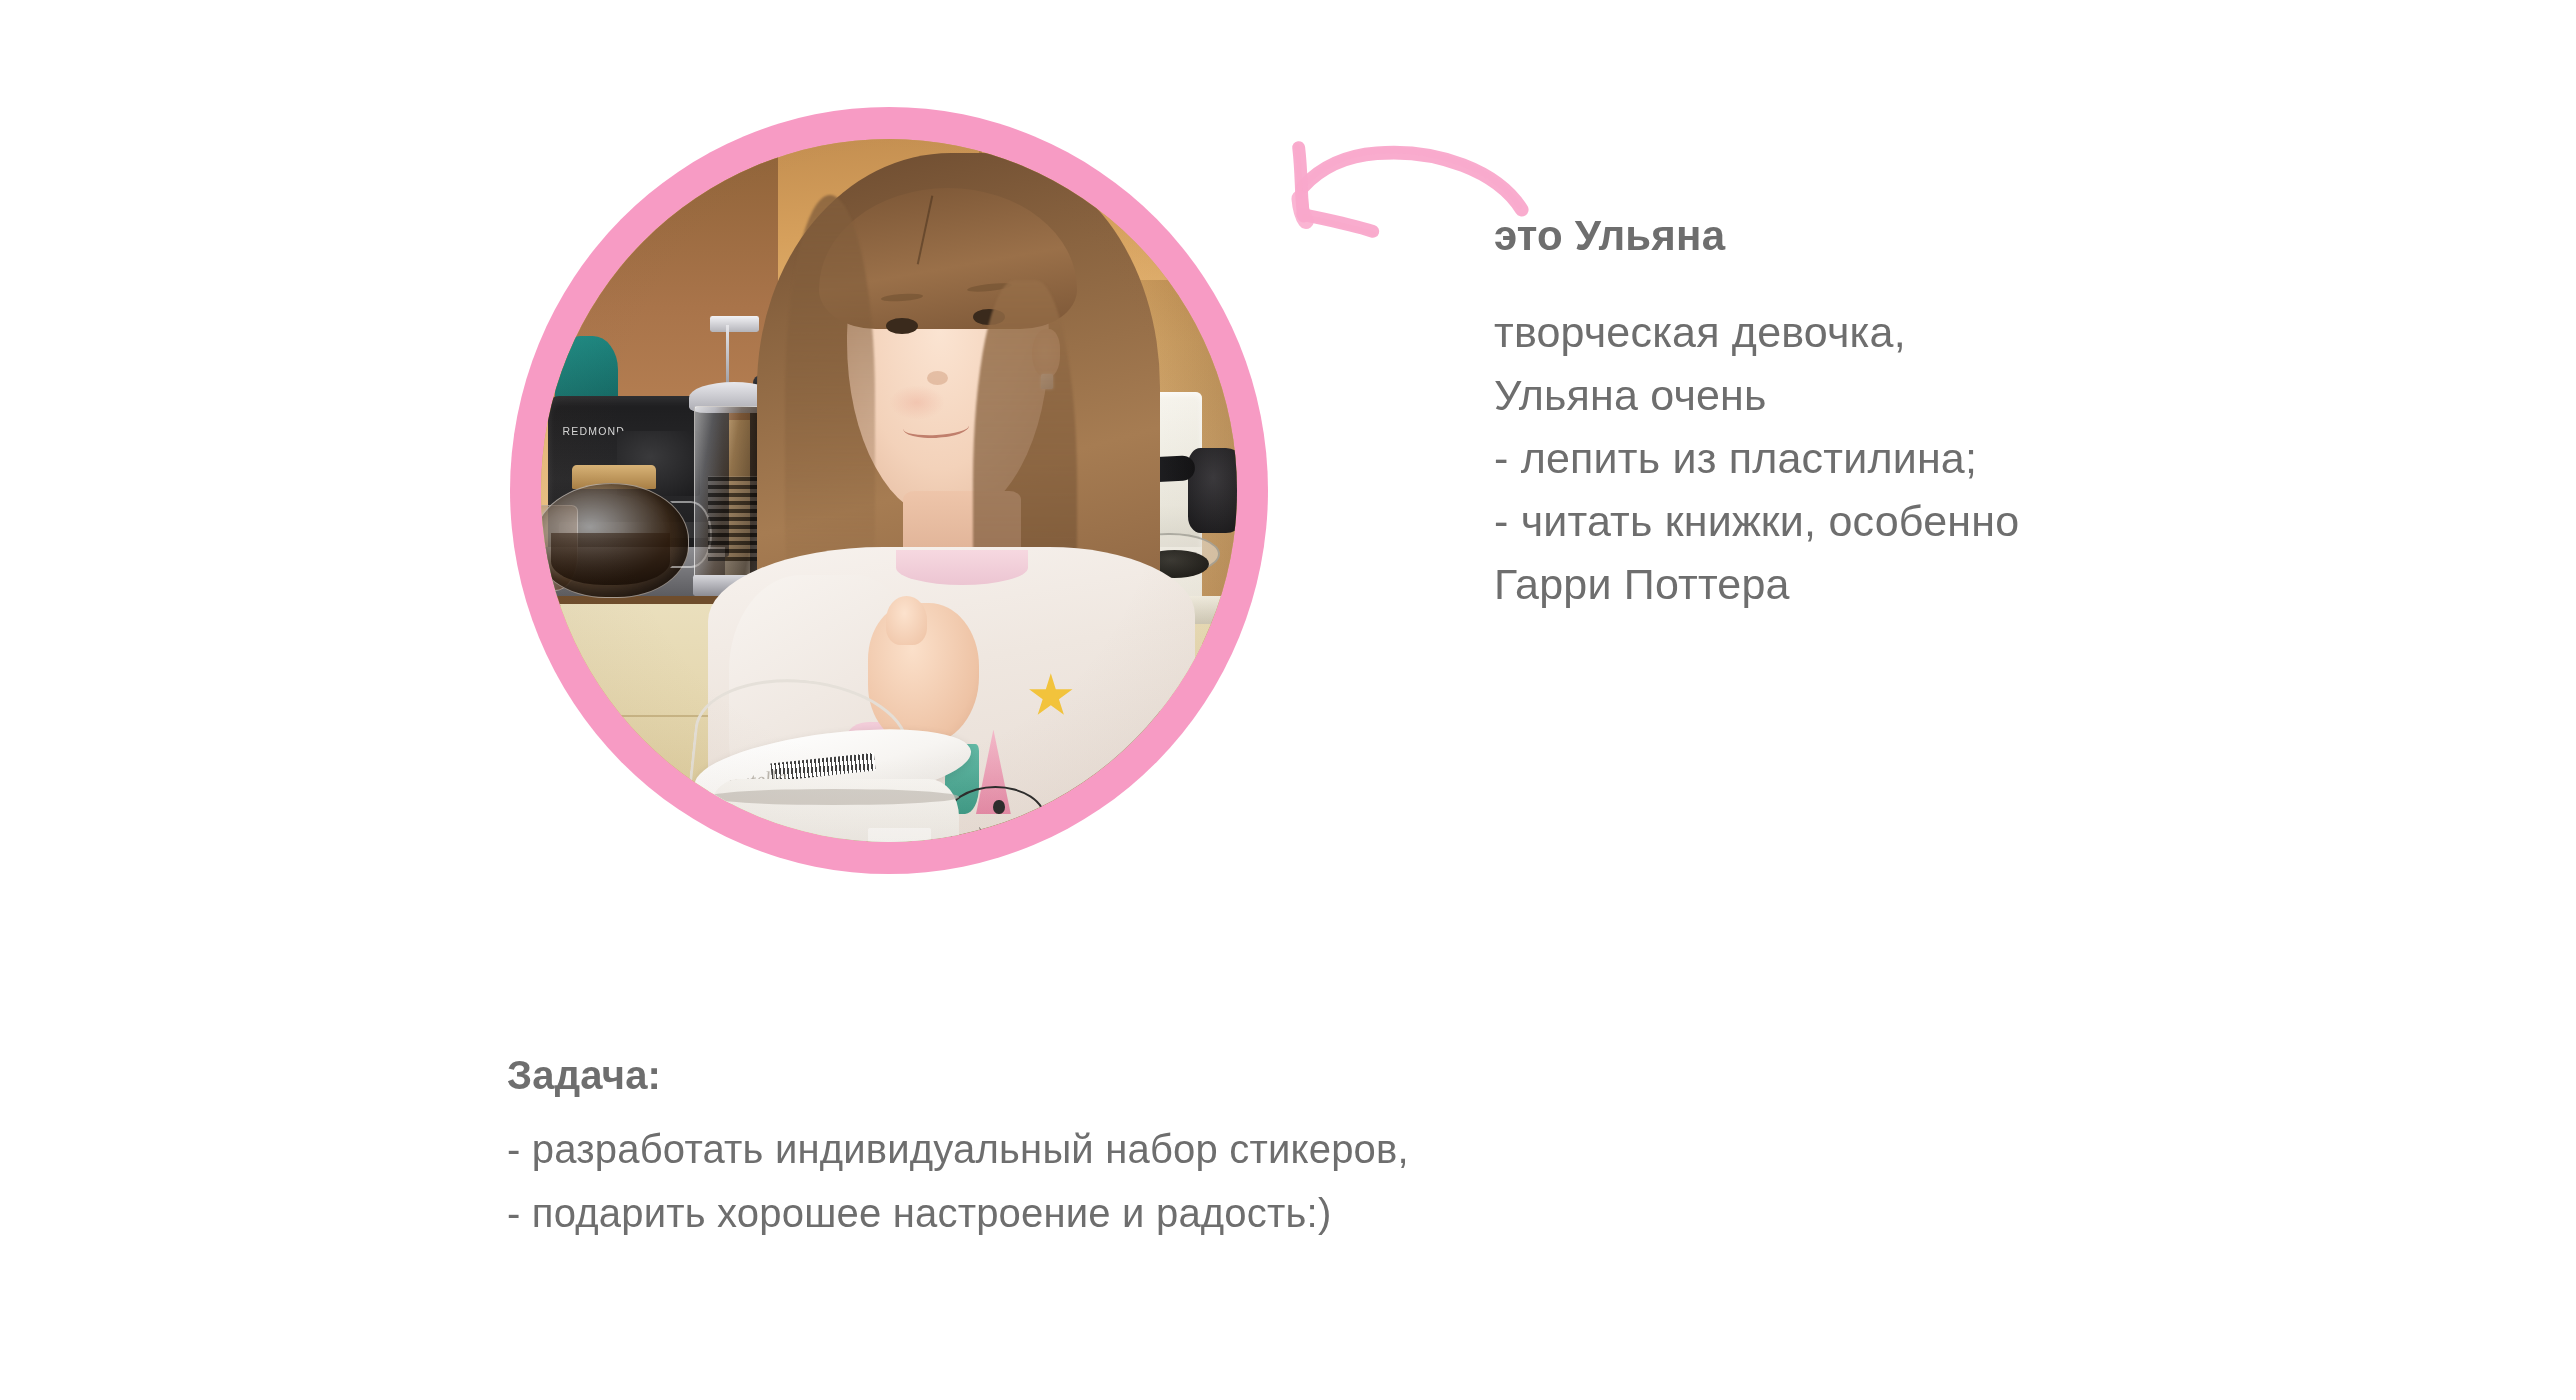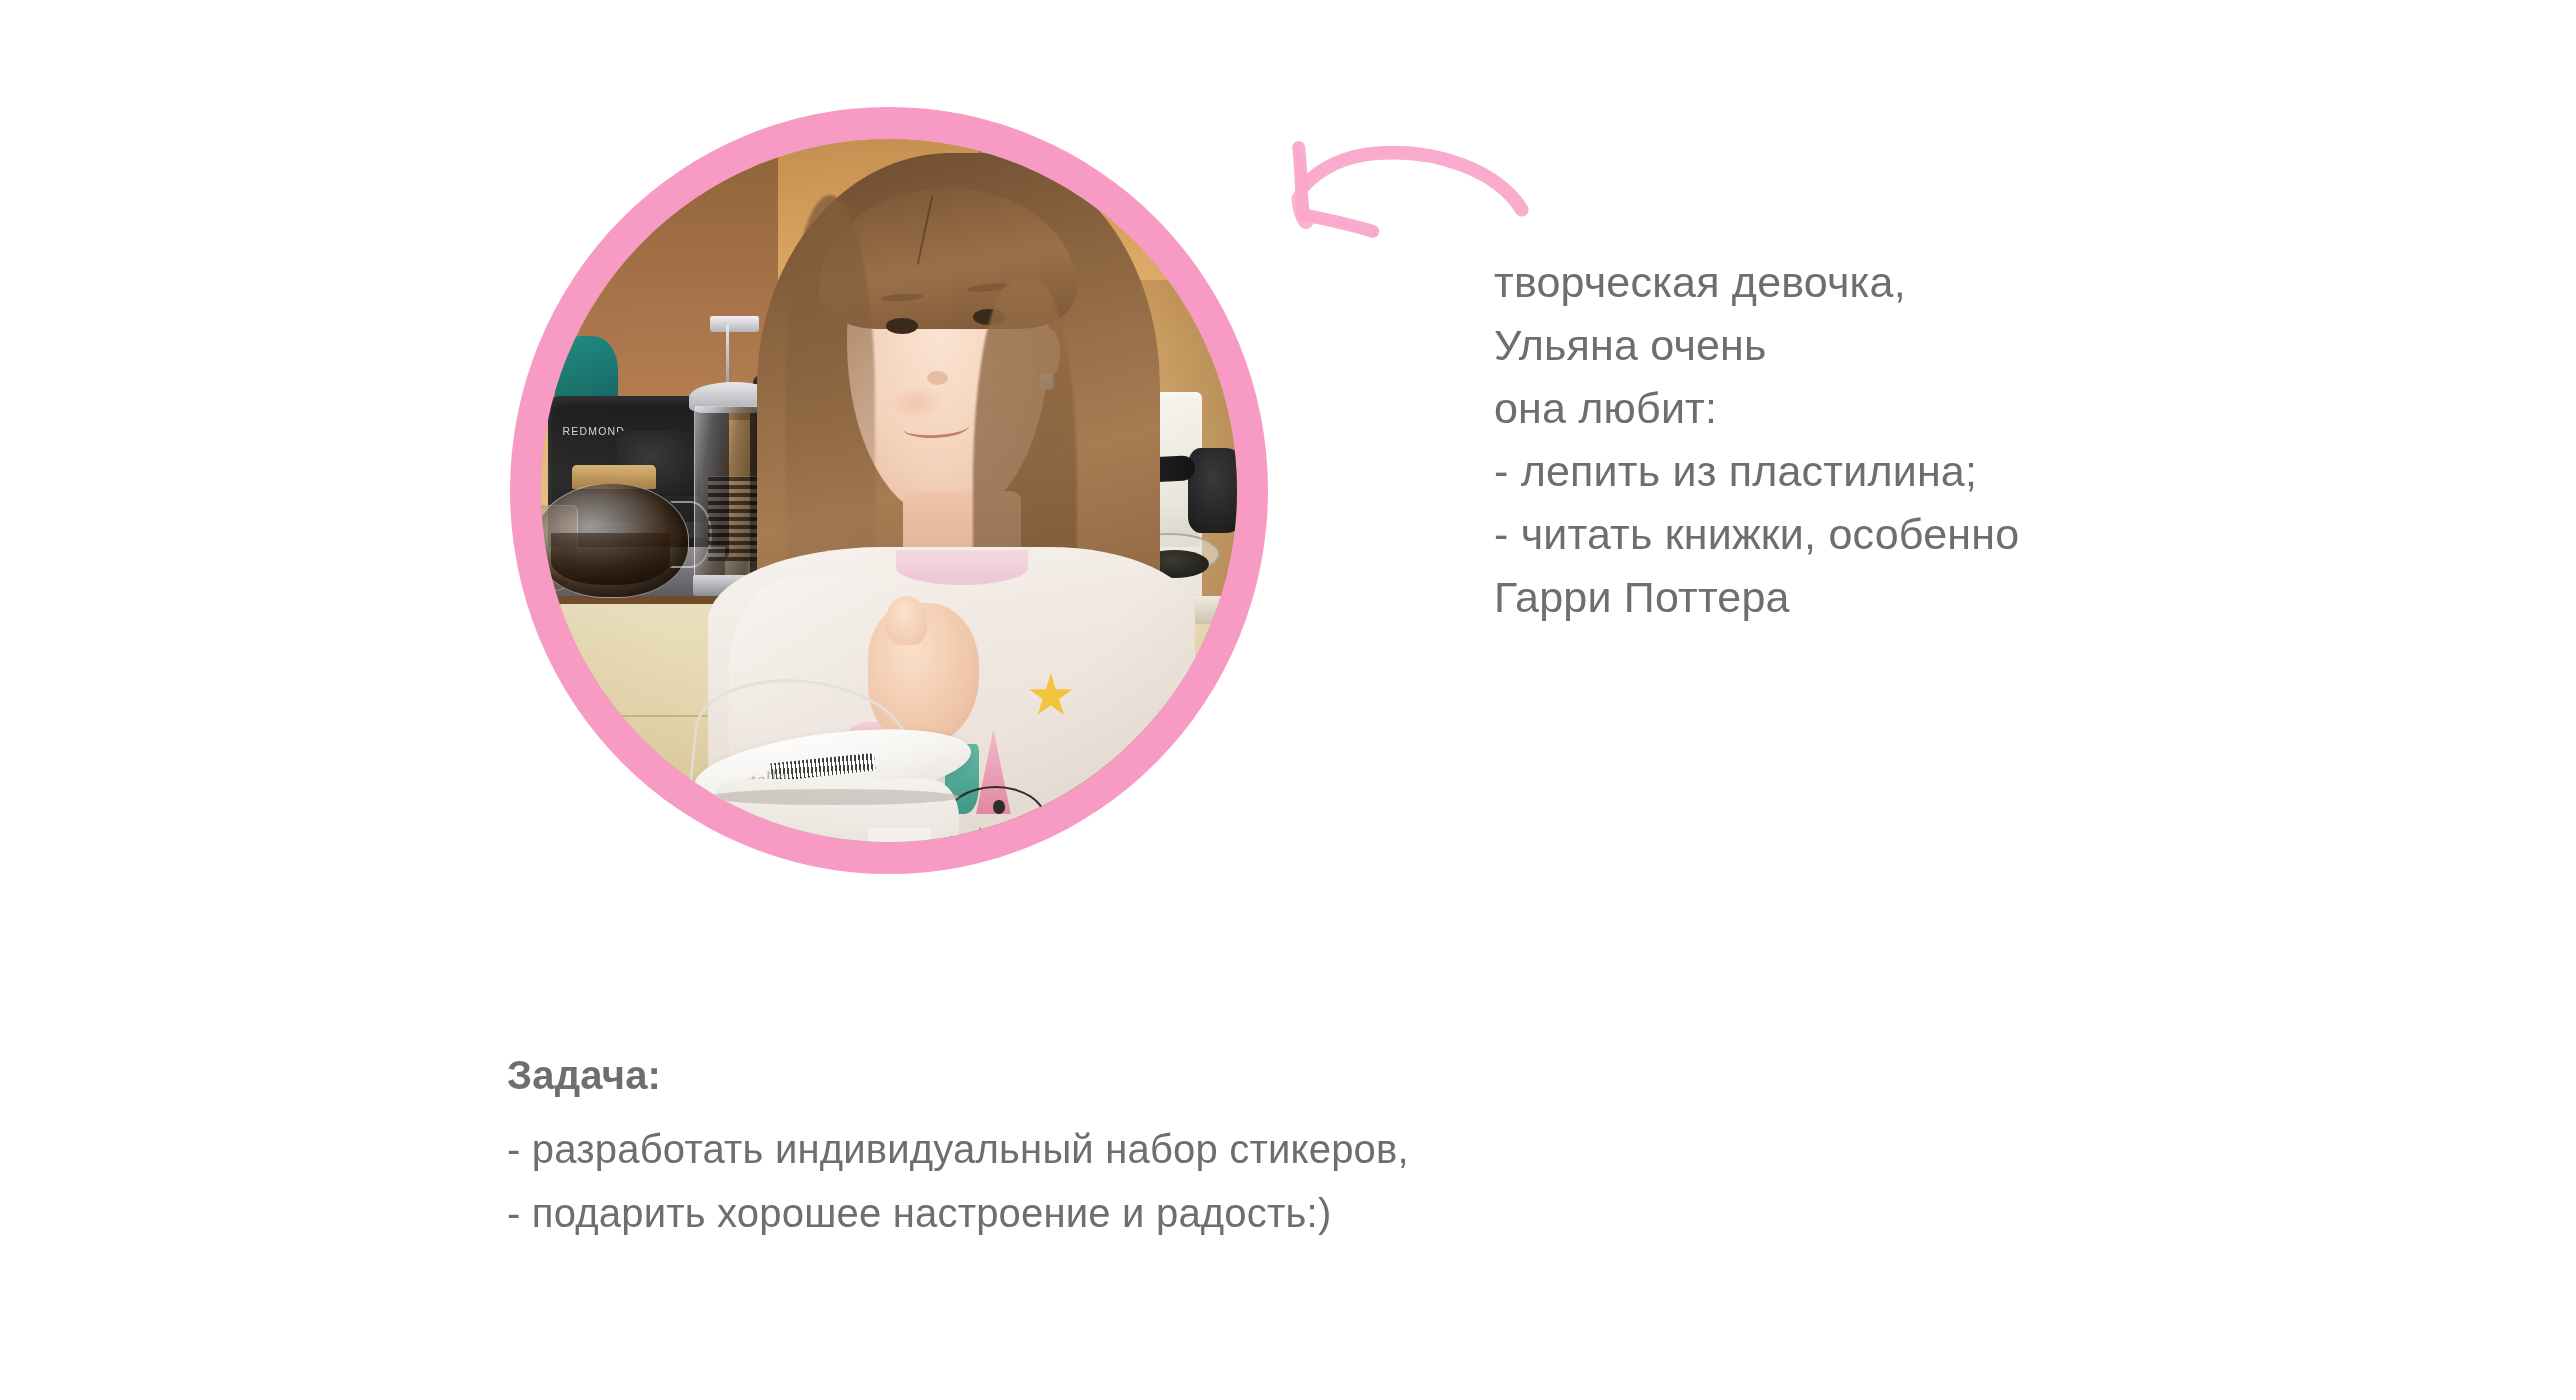--- a/index.html
+++ b/index.html
@@ -606,24 +606,24 @@
       <path d="M53 33 C56 58, 56 80, 57 96 C58 106, 58 112, 59 118" stroke-width="16" opacity="0.95"></path>
       <path d="M51 31 C54 56, 54 78, 55 94" stroke-width="6" opacity="0.4"></path>
       <path d="M58 116 C86 122, 118 128, 145 137" stroke-width="16" opacity="0.95"></path>
       <path d="M60 119 C88 125, 120 131, 146 140" stroke-width="6" opacity="0.4"></path>
       <path d="M54 96 C55 108, 57 117, 62 124" stroke-width="20" opacity="0.85"></path>
     </g>
   </svg>
 </div>
 
 <div class="intro-block">
+  <div class="intro-title">это Ульяна</div>
   <div class="intro-body">
     <div>творческая девочка,</div>
     <div>Ульяна очень</div>
-    <div>она любит:</div>
     <div>- лепить из пластилина;</div>
     <div>- читать книжки, особенно</div>
     <div>Гарри Поттера</div>
   </div>
 </div>
 
 <div class="task-block">
   <div class="task-title">Задача:</div>
   <div class="task-list">
     <div>- разработать индивидуальный набор стикеров,</div>

